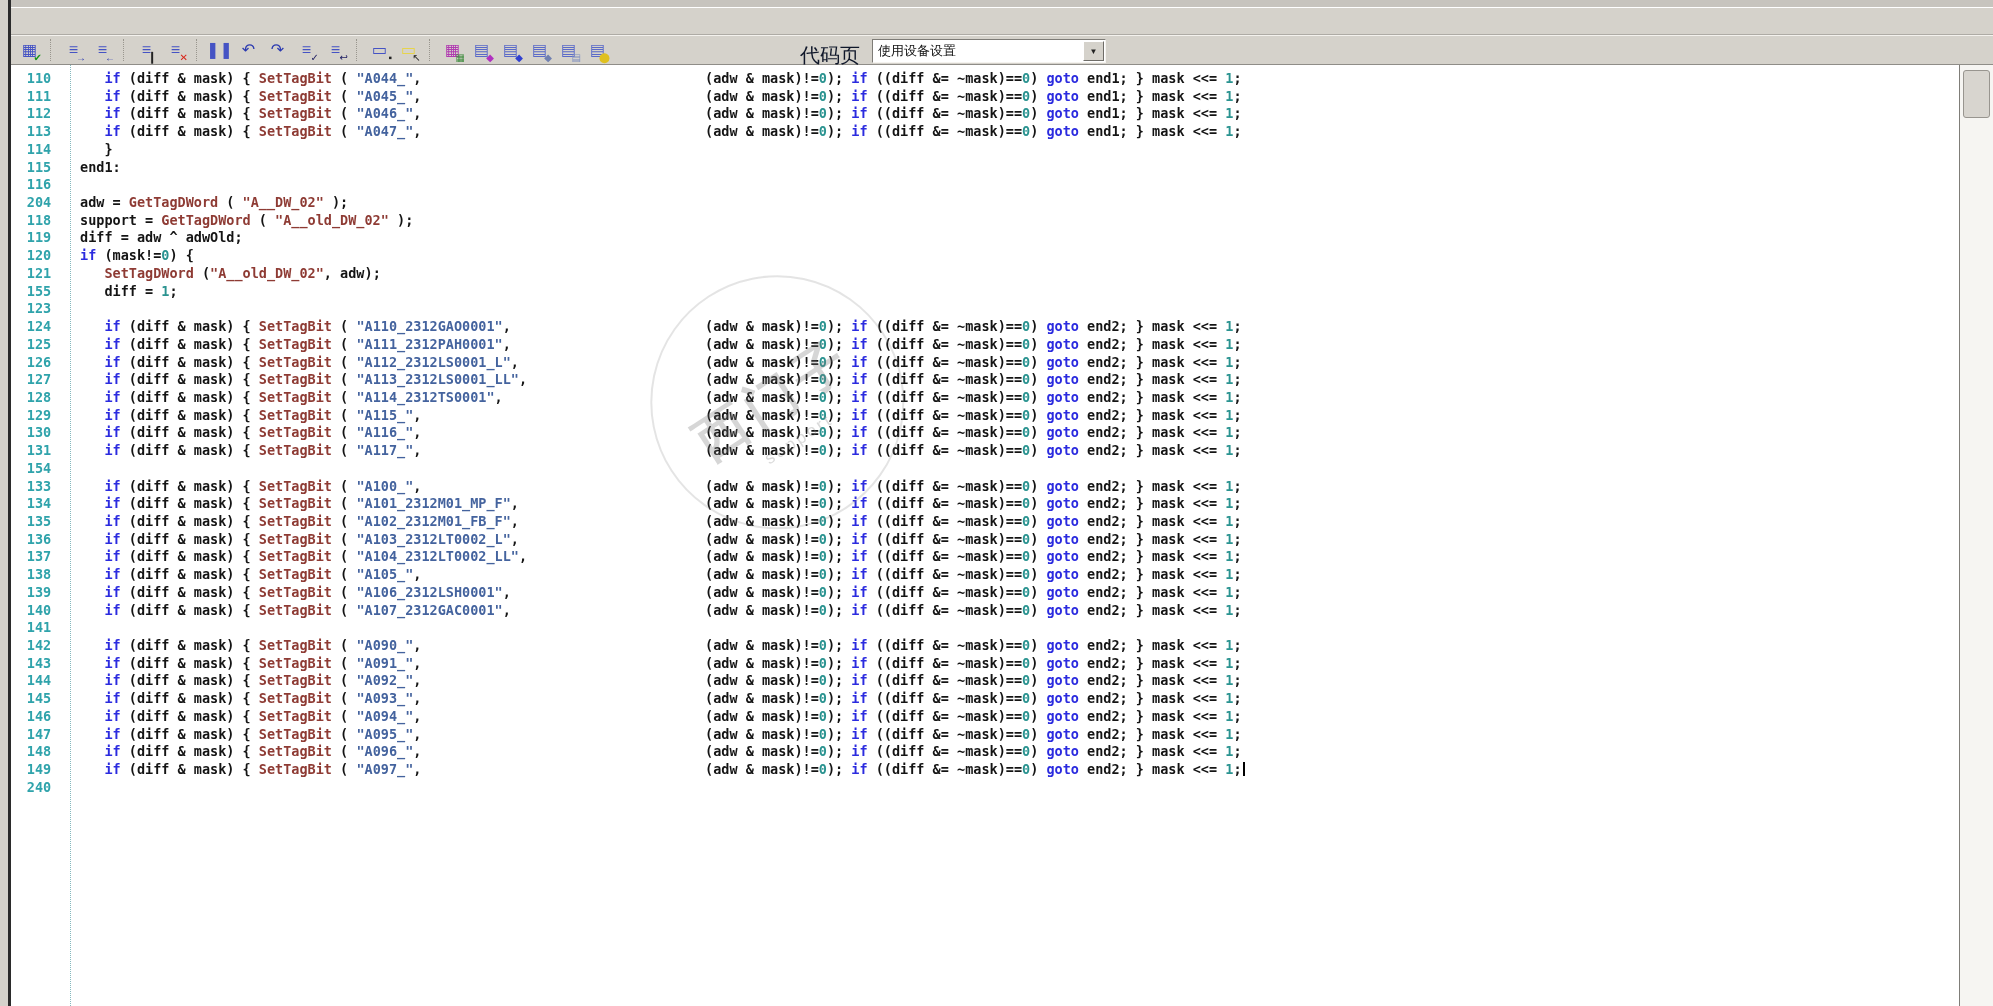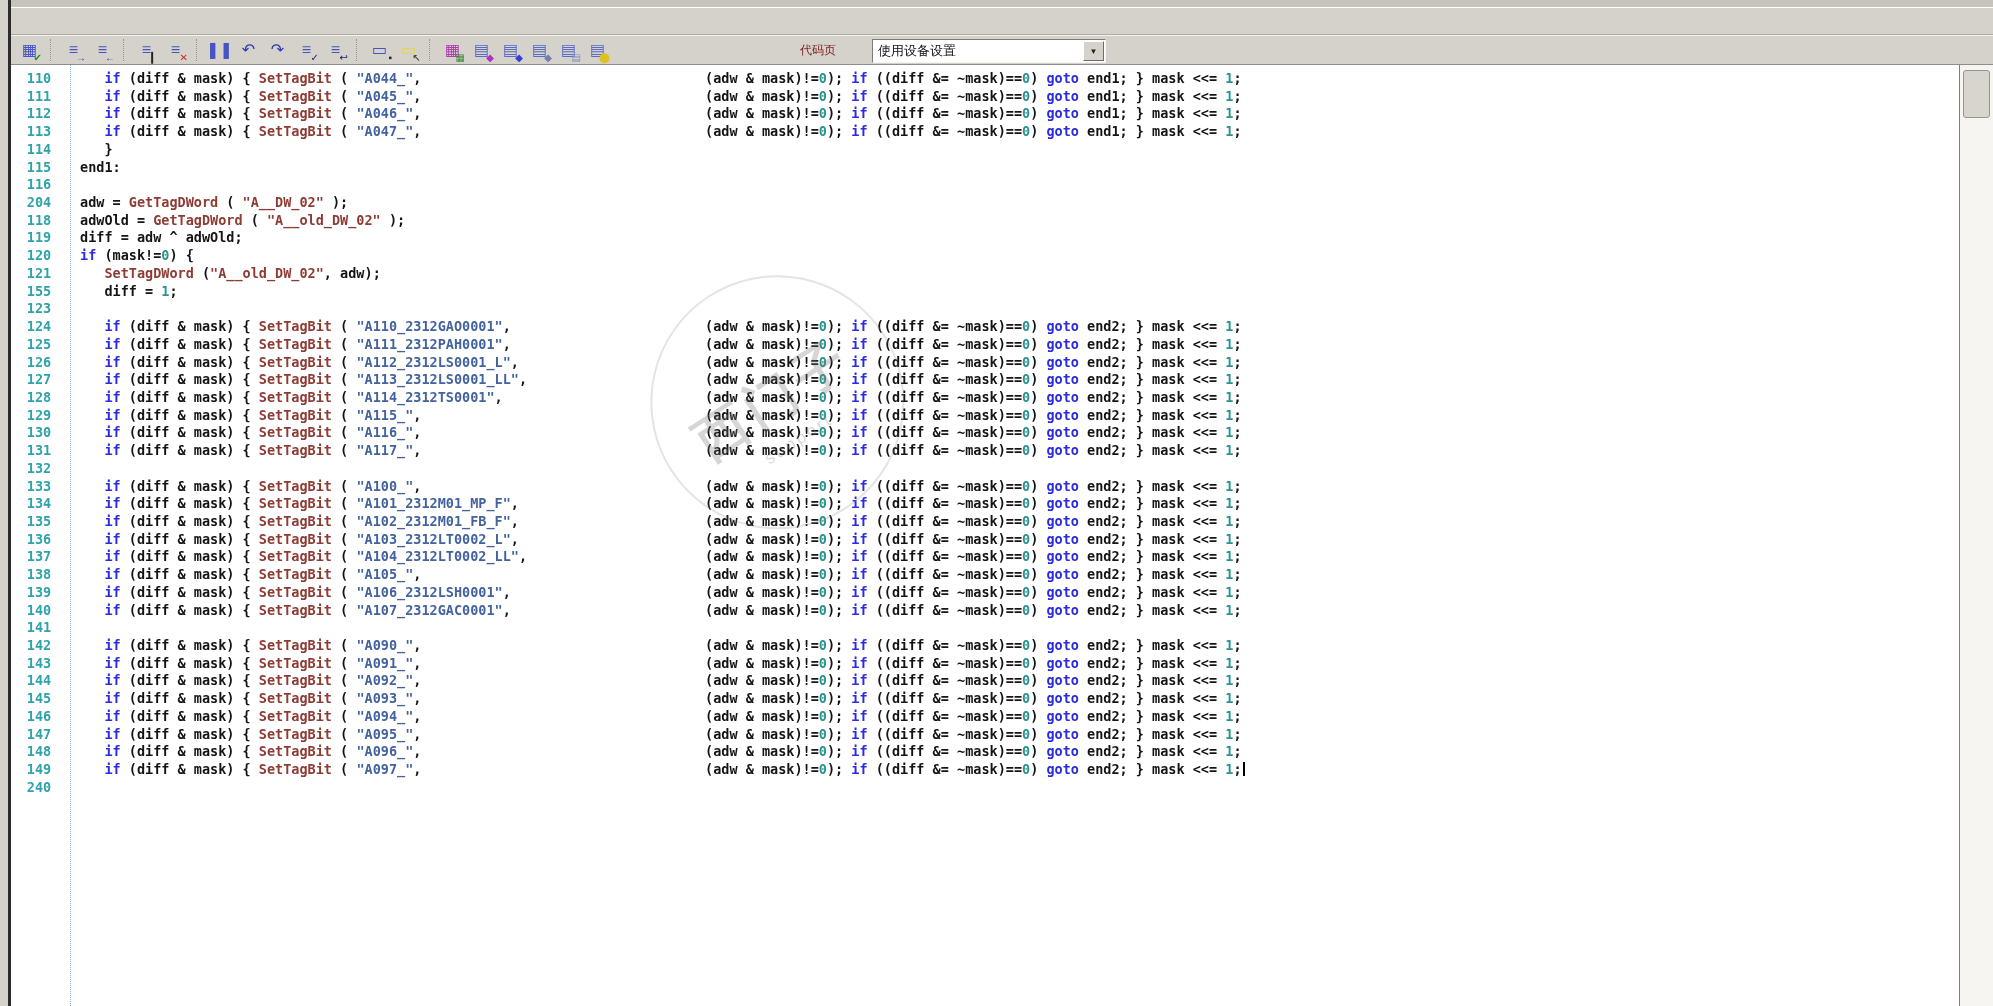--- a/index.html
+++ b/index.html
@@ -11,21 +11,21 @@
   .chrome-groove{position:absolute;left:0;top:34px;width:100%;height:1px;background:#aeaba5;}
   .chrome-groove2{position:absolute;left:0;top:35px;width:100%;height:1px;background:#f4f2ee;}
   .win-margin{position:absolute;left:0;top:0;width:8px;height:100%;background:#d5d2cb;z-index:40;}
   .win-edge{position:absolute;left:8px;top:0;width:3px;height:100%;background:#2b2b2b;z-index:41;}
   
   .toolbar{position:absolute;left:17px;top:37px;height:26px;display:flex;align-items:center;gap:4px;z-index:10;}
   .tbtn{width:25px;height:23px;display:flex;align-items:center;justify-content:center;position:relative;
         font-size:16px;line-height:1;cursor:default;}
   .tbtn .ov{position:absolute;right:0px;bottom:-1px;font-size:10px;}
   .tsep{width:2px;height:22px;border-left:1px dotted #99968e;margin:0 4px;}
-  .cp-label{position:absolute;left:800px;top:42px;font-size:12px;color:#7f1d1d;z-index:10;}
+  .cp-label{position:absolute;left:800px;top:42px;font-size:20px;color:#0f172a;z-index:10;}
   .combo{position:absolute;left:872px;top:39px;width:232px;height:22px;background:#ffffff;z-index:10;
          border-top:1px solid #7e7c77;border-left:1px solid #7e7c77;border-bottom:1px solid #f5f3ef;border-right:1px solid #f5f3ef;
          display:flex;align-items:center;}
   .combo-val{flex:1;font-size:13px;color:#111;padding-left:5px;white-space:nowrap;overflow:hidden;}
   .combo-btn{width:19px;height:18px;margin-right:1px;background:#d5d2cb;border:1px solid;
              border-color:#ffffff #6f6d68 #6f6d68 #ffffff;display:flex;align-items:center;justify-content:center;
              font-size:8px;color:#222;}
   
   .editor{position:absolute;left:11px;top:65px;width:1948px;bottom:0;background:#ffffff;overflow:hidden;z-index:1;}
   .lnsep{position:absolute;left:59px;top:0;bottom:0;width:1px;border-left:1px dotted #84b8bd;}
@@ -142,35 +142,35 @@
   <div class="editor" id="editor">
     <div class="lnsep"></div>
   <div class="row" style="top: 5px;"><span class="ln">110</span><span class="lc"><span class="tk-p">   </span><span class="tk-k">if</span><span class="tk-p"> (diff &amp; mask) { </span><span class="tk-f">SetTagBit</span><span class="tk-p"> ( </span><span class="tk-s">"A044_"</span><span class="tk-p">,</span></span><span class="rc"><span class="tk-p">(adw &amp; mask)!=</span><span class="tk-n">0</span><span class="tk-p">); </span><span class="tk-k">if</span><span class="tk-p"> ((diff &amp;= ~mask)==</span><span class="tk-n">0</span><span class="tk-p">) </span><span class="tk-k">goto</span><span class="tk-p"> end1; } mask &lt;&lt;= </span><span class="tk-n">1</span><span class="tk-p">;</span></span></div>
       <div class="row" style="top: 22.72px;"><span class="ln">111</span><span class="lc"><span class="tk-p">   </span><span class="tk-k">if</span><span class="tk-p"> (diff &amp; mask) { </span><span class="tk-f">SetTagBit</span><span class="tk-p"> ( </span><span class="tk-s">"A045_"</span><span class="tk-p">,</span></span><span class="rc"><span class="tk-p">(adw &amp; mask)!=</span><span class="tk-n">0</span><span class="tk-p">); </span><span class="tk-k">if</span><span class="tk-p"> ((diff &amp;= ~mask)==</span><span class="tk-n">0</span><span class="tk-p">) </span><span class="tk-k">goto</span><span class="tk-p"> end1; } mask &lt;&lt;= </span><span class="tk-n">1</span><span class="tk-p">;</span></span></div>
       <div class="row" style="top: 40.44px;"><span class="ln">112</span><span class="lc"><span class="tk-p">   </span><span class="tk-k">if</span><span class="tk-p"> (diff &amp; mask) { </span><span class="tk-f">SetTagBit</span><span class="tk-p"> ( </span><span class="tk-s">"A046_"</span><span class="tk-p">,</span></span><span class="rc"><span class="tk-p">(adw &amp; mask)!=</span><span class="tk-n">0</span><span class="tk-p">); </span><span class="tk-k">if</span><span class="tk-p"> ((diff &amp;= ~mask)==</span><span class="tk-n">0</span><span class="tk-p">) </span><span class="tk-k">goto</span><span class="tk-p"> end1; } mask &lt;&lt;= </span><span class="tk-n">1</span><span class="tk-p">;</span></span></div>
       <div class="row" style="top: 58.16px;"><span class="ln">113</span><span class="lc"><span class="tk-p">   </span><span class="tk-k">if</span><span class="tk-p"> (diff &amp; mask) { </span><span class="tk-f">SetTagBit</span><span class="tk-p"> ( </span><span class="tk-s">"A047_"</span><span class="tk-p">,</span></span><span class="rc"><span class="tk-p">(adw &amp; mask)!=</span><span class="tk-n">0</span><span class="tk-p">); </span><span class="tk-k">if</span><span class="tk-p"> ((diff &amp;= ~mask)==</span><span class="tk-n">0</span><span class="tk-p">) </span><span class="tk-k">goto</span><span class="tk-p"> end1; } mask &lt;&lt;= </span><span class="tk-n">1</span><span class="tk-p">;</span></span></div>
       <div class="row" style="top: 75.88px;"><span class="ln">114</span><span class="lc"><span class="tk-p">   }</span></span></div>
       <div class="row" style="top: 93.6px;"><span class="ln">115</span><span class="lc"><span class="tk-p">end1:</span></span></div>
       <div class="row" style="top: 111.32px;"><span class="ln">116</span></div>
       <div class="row" style="top: 129.04px;"><span class="ln">204</span><span class="lc"><span class="tk-p">adw = </span><span class="tk-f">GetTagDWord</span><span class="tk-p"> ( </span><span class="tk-m">"A__DW_02"</span><span class="tk-p"> );</span></span></div>
-      <div class="row" style="top: 146.76px;"><span class="ln">118</span><span class="lc"><span class="tk-p">adwOld = </span><span class="tk-f">GetTagDWord</span><span class="tk-p"> ( </span><span class="tk-m">"A__old_DW_02"</span><span class="tk-p"> );</span></span></div>
+      <div class="row" style="top: 146.76px;"><span class="ln">118</span><span class="lc"><span class="tk-p">support = </span><span class="tk-f">GetTagDWord</span><span class="tk-p"> ( </span><span class="tk-m">"A__old_DW_02"</span><span class="tk-p"> );</span></span></div>
       <div class="row" style="top: 164.48px;"><span class="ln">119</span><span class="lc"><span class="tk-p">diff = adw ^ adwOld;</span></span></div>
       <div class="row" style="top: 182.2px;"><span class="ln">120</span><span class="lc"><span class="tk-k">if</span><span class="tk-p"> (mask!=</span><span class="tk-n">0</span><span class="tk-p">) {</span></span></div>
       <div class="row" style="top: 199.92px;"><span class="ln">121</span><span class="lc"><span class="tk-p">   </span><span class="tk-f">SetTagDWord</span><span class="tk-p"> (</span><span class="tk-m">"A__old_DW_02"</span><span class="tk-p">, adw);</span></span></div>
       <div class="row" style="top: 217.64px;"><span class="ln">155</span><span class="lc"><span class="tk-p">   diff = </span><span class="tk-n">1</span><span class="tk-p">;</span></span></div>
       <div class="row" style="top: 235.36px;"><span class="ln">123</span></div>
       <div class="row" style="top: 253.08px;"><span class="ln">124</span><span class="lc"><span class="tk-p">   </span><span class="tk-k">if</span><span class="tk-p"> (diff &amp; mask) { </span><span class="tk-f">SetTagBit</span><span class="tk-p"> ( </span><span class="tk-s">"A110_2312GAO0001"</span><span class="tk-p">,</span></span><span class="rc"><span class="tk-p">(adw &amp; mask)!=</span><span class="tk-n">0</span><span class="tk-p">); </span><span class="tk-k">if</span><span class="tk-p"> ((diff &amp;= ~mask)==</span><span class="tk-n">0</span><span class="tk-p">) </span><span class="tk-k">goto</span><span class="tk-p"> end2; } mask &lt;&lt;= </span><span class="tk-n">1</span><span class="tk-p">;</span></span></div>
       <div class="row" style="top: 270.8px;"><span class="ln">125</span><span class="lc"><span class="tk-p">   </span><span class="tk-k">if</span><span class="tk-p"> (diff &amp; mask) { </span><span class="tk-f">SetTagBit</span><span class="tk-p"> ( </span><span class="tk-s">"A111_2312PAH0001"</span><span class="tk-p">,</span></span><span class="rc"><span class="tk-p">(adw &amp; mask)!=</span><span class="tk-n">0</span><span class="tk-p">); </span><span class="tk-k">if</span><span class="tk-p"> ((diff &amp;= ~mask)==</span><span class="tk-n">0</span><span class="tk-p">) </span><span class="tk-k">goto</span><span class="tk-p"> end2; } mask &lt;&lt;= </span><span class="tk-n">1</span><span class="tk-p">;</span></span></div>
       <div class="row" style="top: 288.52px;"><span class="ln">126</span><span class="lc"><span class="tk-p">   </span><span class="tk-k">if</span><span class="tk-p"> (diff &amp; mask) { </span><span class="tk-f">SetTagBit</span><span class="tk-p"> ( </span><span class="tk-s">"A112_2312LS0001_L"</span><span class="tk-p">,</span></span><span class="rc"><span class="tk-p">(adw &amp; mask)!=</span><span class="tk-n">0</span><span class="tk-p">); </span><span class="tk-k">if</span><span class="tk-p"> ((diff &amp;= ~mask)==</span><span class="tk-n">0</span><span class="tk-p">) </span><span class="tk-k">goto</span><span class="tk-p"> end2; } mask &lt;&lt;= </span><span class="tk-n">1</span><span class="tk-p">;</span></span></div>
       <div class="row" style="top: 306.24px;"><span class="ln">127</span><span class="lc"><span class="tk-p">   </span><span class="tk-k">if</span><span class="tk-p"> (diff &amp; mask) { </span><span class="tk-f">SetTagBit</span><span class="tk-p"> ( </span><span class="tk-s">"A113_2312LS0001_LL"</span><span class="tk-p">,</span></span><span class="rc"><span class="tk-p">(adw &amp; mask)!=</span><span class="tk-n">0</span><span class="tk-p">); </span><span class="tk-k">if</span><span class="tk-p"> ((diff &amp;= ~mask)==</span><span class="tk-n">0</span><span class="tk-p">) </span><span class="tk-k">goto</span><span class="tk-p"> end2; } mask &lt;&lt;= </span><span class="tk-n">1</span><span class="tk-p">;</span></span></div>
       <div class="row" style="top: 323.96px;"><span class="ln">128</span><span class="lc"><span class="tk-p">   </span><span class="tk-k">if</span><span class="tk-p"> (diff &amp; mask) { </span><span class="tk-f">SetTagBit</span><span class="tk-p"> ( </span><span class="tk-s">"A114_2312TS0001"</span><span class="tk-p">,</span></span><span class="rc"><span class="tk-p">(adw &amp; mask)!=</span><span class="tk-n">0</span><span class="tk-p">); </span><span class="tk-k">if</span><span class="tk-p"> ((diff &amp;= ~mask)==</span><span class="tk-n">0</span><span class="tk-p">) </span><span class="tk-k">goto</span><span class="tk-p"> end2; } mask &lt;&lt;= </span><span class="tk-n">1</span><span class="tk-p">;</span></span></div>
       <div class="row" style="top: 341.68px;"><span class="ln">129</span><span class="lc"><span class="tk-p">   </span><span class="tk-k">if</span><span class="tk-p"> (diff &amp; mask) { </span><span class="tk-f">SetTagBit</span><span class="tk-p"> ( </span><span class="tk-s">"A115_"</span><span class="tk-p">,</span></span><span class="rc"><span class="tk-p">(adw &amp; mask)!=</span><span class="tk-n">0</span><span class="tk-p">); </span><span class="tk-k">if</span><span class="tk-p"> ((diff &amp;= ~mask)==</span><span class="tk-n">0</span><span class="tk-p">) </span><span class="tk-k">goto</span><span class="tk-p"> end2; } mask &lt;&lt;= </span><span class="tk-n">1</span><span class="tk-p">;</span></span></div>
       <div class="row" style="top: 359.4px;"><span class="ln">130</span><span class="lc"><span class="tk-p">   </span><span class="tk-k">if</span><span class="tk-p"> (diff &amp; mask) { </span><span class="tk-f">SetTagBit</span><span class="tk-p"> ( </span><span class="tk-s">"A116_"</span><span class="tk-p">,</span></span><span class="rc"><span class="tk-p">(adw &amp; mask)!=</span><span class="tk-n">0</span><span class="tk-p">); </span><span class="tk-k">if</span><span class="tk-p"> ((diff &amp;= ~mask)==</span><span class="tk-n">0</span><span class="tk-p">) </span><span class="tk-k">goto</span><span class="tk-p"> end2; } mask &lt;&lt;= </span><span class="tk-n">1</span><span class="tk-p">;</span></span></div>
       <div class="row" style="top: 377.12px;"><span class="ln">131</span><span class="lc"><span class="tk-p">   </span><span class="tk-k">if</span><span class="tk-p"> (diff &amp; mask) { </span><span class="tk-f">SetTagBit</span><span class="tk-p"> ( </span><span class="tk-s">"A117_"</span><span class="tk-p">,</span></span><span class="rc"><span class="tk-p">(adw &amp; mask)!=</span><span class="tk-n">0</span><span class="tk-p">); </span><span class="tk-k">if</span><span class="tk-p"> ((diff &amp;= ~mask)==</span><span class="tk-n">0</span><span class="tk-p">) </span><span class="tk-k">goto</span><span class="tk-p"> end2; } mask &lt;&lt;= </span><span class="tk-n">1</span><span class="tk-p">;</span></span></div>
-      <div class="row" style="top: 394.84px;"><span class="ln">132</span></div>
+      <div class="row" style="top: 394.84px;"><span class="ln">154</span></div>
       <div class="row" style="top: 412.56px;"><span class="ln">133</span><span class="lc"><span class="tk-p">   </span><span class="tk-k">if</span><span class="tk-p"> (diff &amp; mask) { </span><span class="tk-f">SetTagBit</span><span class="tk-p"> ( </span><span class="tk-s">"A100_"</span><span class="tk-p">,</span></span><span class="rc"><span class="tk-p">(adw &amp; mask)!=</span><span class="tk-n">0</span><span class="tk-p">); </span><span class="tk-k">if</span><span class="tk-p"> ((diff &amp;= ~mask)==</span><span class="tk-n">0</span><span class="tk-p">) </span><span class="tk-k">goto</span><span class="tk-p"> end2; } mask &lt;&lt;= </span><span class="tk-n">1</span><span class="tk-p">;</span></span></div>
       <div class="row" style="top: 430.28px;"><span class="ln">134</span><span class="lc"><span class="tk-p">   </span><span class="tk-k">if</span><span class="tk-p"> (diff &amp; mask) { </span><span class="tk-f">SetTagBit</span><span class="tk-p"> ( </span><span class="tk-s">"A101_2312M01_MP_F"</span><span class="tk-p">,</span></span><span class="rc"><span class="tk-p">(adw &amp; mask)!=</span><span class="tk-n">0</span><span class="tk-p">); </span><span class="tk-k">if</span><span class="tk-p"> ((diff &amp;= ~mask)==</span><span class="tk-n">0</span><span class="tk-p">) </span><span class="tk-k">goto</span><span class="tk-p"> end2; } mask &lt;&lt;= </span><span class="tk-n">1</span><span class="tk-p">;</span></span></div>
       <div class="row" style="top: 448px;"><span class="ln">135</span><span class="lc"><span class="tk-p">   </span><span class="tk-k">if</span><span class="tk-p"> (diff &amp; mask) { </span><span class="tk-f">SetTagBit</span><span class="tk-p"> ( </span><span class="tk-s">"A102_2312M01_FB_F"</span><span class="tk-p">,</span></span><span class="rc"><span class="tk-p">(adw &amp; mask)!=</span><span class="tk-n">0</span><span class="tk-p">); </span><span class="tk-k">if</span><span class="tk-p"> ((diff &amp;= ~mask)==</span><span class="tk-n">0</span><span class="tk-p">) </span><span class="tk-k">goto</span><span class="tk-p"> end2; } mask &lt;&lt;= </span><span class="tk-n">1</span><span class="tk-p">;</span></span></div>
       <div class="row" style="top: 465.72px;"><span class="ln">136</span><span class="lc"><span class="tk-p">   </span><span class="tk-k">if</span><span class="tk-p"> (diff &amp; mask) { </span><span class="tk-f">SetTagBit</span><span class="tk-p"> ( </span><span class="tk-s">"A103_2312LT0002_L"</span><span class="tk-p">,</span></span><span class="rc"><span class="tk-p">(adw &amp; mask)!=</span><span class="tk-n">0</span><span class="tk-p">); </span><span class="tk-k">if</span><span class="tk-p"> ((diff &amp;= ~mask)==</span><span class="tk-n">0</span><span class="tk-p">) </span><span class="tk-k">goto</span><span class="tk-p"> end2; } mask &lt;&lt;= </span><span class="tk-n">1</span><span class="tk-p">;</span></span></div>
       <div class="row" style="top: 483.44px;"><span class="ln">137</span><span class="lc"><span class="tk-p">   </span><span class="tk-k">if</span><span class="tk-p"> (diff &amp; mask) { </span><span class="tk-f">SetTagBit</span><span class="tk-p"> ( </span><span class="tk-s">"A104_2312LT0002_LL"</span><span class="tk-p">,</span></span><span class="rc"><span class="tk-p">(adw &amp; mask)!=</span><span class="tk-n">0</span><span class="tk-p">); </span><span class="tk-k">if</span><span class="tk-p"> ((diff &amp;= ~mask)==</span><span class="tk-n">0</span><span class="tk-p">) </span><span class="tk-k">goto</span><span class="tk-p"> end2; } mask &lt;&lt;= </span><span class="tk-n">1</span><span class="tk-p">;</span></span></div>
       <div class="row" style="top: 501.16px;"><span class="ln">138</span><span class="lc"><span class="tk-p">   </span><span class="tk-k">if</span><span class="tk-p"> (diff &amp; mask) { </span><span class="tk-f">SetTagBit</span><span class="tk-p"> ( </span><span class="tk-s">"A105_"</span><span class="tk-p">,</span></span><span class="rc"><span class="tk-p">(adw &amp; mask)!=</span><span class="tk-n">0</span><span class="tk-p">); </span><span class="tk-k">if</span><span class="tk-p"> ((diff &amp;= ~mask)==</span><span class="tk-n">0</span><span class="tk-p">) </span><span class="tk-k">goto</span><span class="tk-p"> end2; } mask &lt;&lt;= </span><span class="tk-n">1</span><span class="tk-p">;</span></span></div>
       <div class="row" style="top: 518.88px;"><span class="ln">139</span><span class="lc"><span class="tk-p">   </span><span class="tk-k">if</span><span class="tk-p"> (diff &amp; mask) { </span><span class="tk-f">SetTagBit</span><span class="tk-p"> ( </span><span class="tk-s">"A106_2312LSH0001"</span><span class="tk-p">,</span></span><span class="rc"><span class="tk-p">(adw &amp; mask)!=</span><span class="tk-n">0</span><span class="tk-p">); </span><span class="tk-k">if</span><span class="tk-p"> ((diff &amp;= ~mask)==</span><span class="tk-n">0</span><span class="tk-p">) </span><span class="tk-k">goto</span><span class="tk-p"> end2; } mask &lt;&lt;= </span><span class="tk-n">1</span><span class="tk-p">;</span></span></div>
       <div class="row" style="top: 536.6px;"><span class="ln">140</span><span class="lc"><span class="tk-p">   </span><span class="tk-k">if</span><span class="tk-p"> (diff &amp; mask) { </span><span class="tk-f">SetTagBit</span><span class="tk-p"> ( </span><span class="tk-s">"A107_2312GAC0001"</span><span class="tk-p">,</span></span><span class="rc"><span class="tk-p">(adw &amp; mask)!=</span><span class="tk-n">0</span><span class="tk-p">); </span><span class="tk-k">if</span><span class="tk-p"> ((diff &amp;= ~mask)==</span><span class="tk-n">0</span><span class="tk-p">) </span><span class="tk-k">goto</span><span class="tk-p"> end2; } mask &lt;&lt;= </span><span class="tk-n">1</span><span class="tk-p">;</span></span></div>
       <div class="row" style="top: 554.32px;"><span class="ln">141</span></div>
       <div class="row" style="top: 572.04px;"><span class="ln">142</span><span class="lc"><span class="tk-p">   </span><span class="tk-k">if</span><span class="tk-p"> (diff &amp; mask) { </span><span class="tk-f">SetTagBit</span><span class="tk-p"> ( </span><span class="tk-s">"A090_"</span><span class="tk-p">,</span></span><span class="rc"><span class="tk-p">(adw &amp; mask)!=</span><span class="tk-n">0</span><span class="tk-p">); </span><span class="tk-k">if</span><span class="tk-p"> ((diff &amp;= ~mask)==</span><span class="tk-n">0</span><span class="tk-p">) </span><span class="tk-k">goto</span><span class="tk-p"> end2; } mask &lt;&lt;= </span><span class="tk-n">1</span><span class="tk-p">;</span></span></div>

